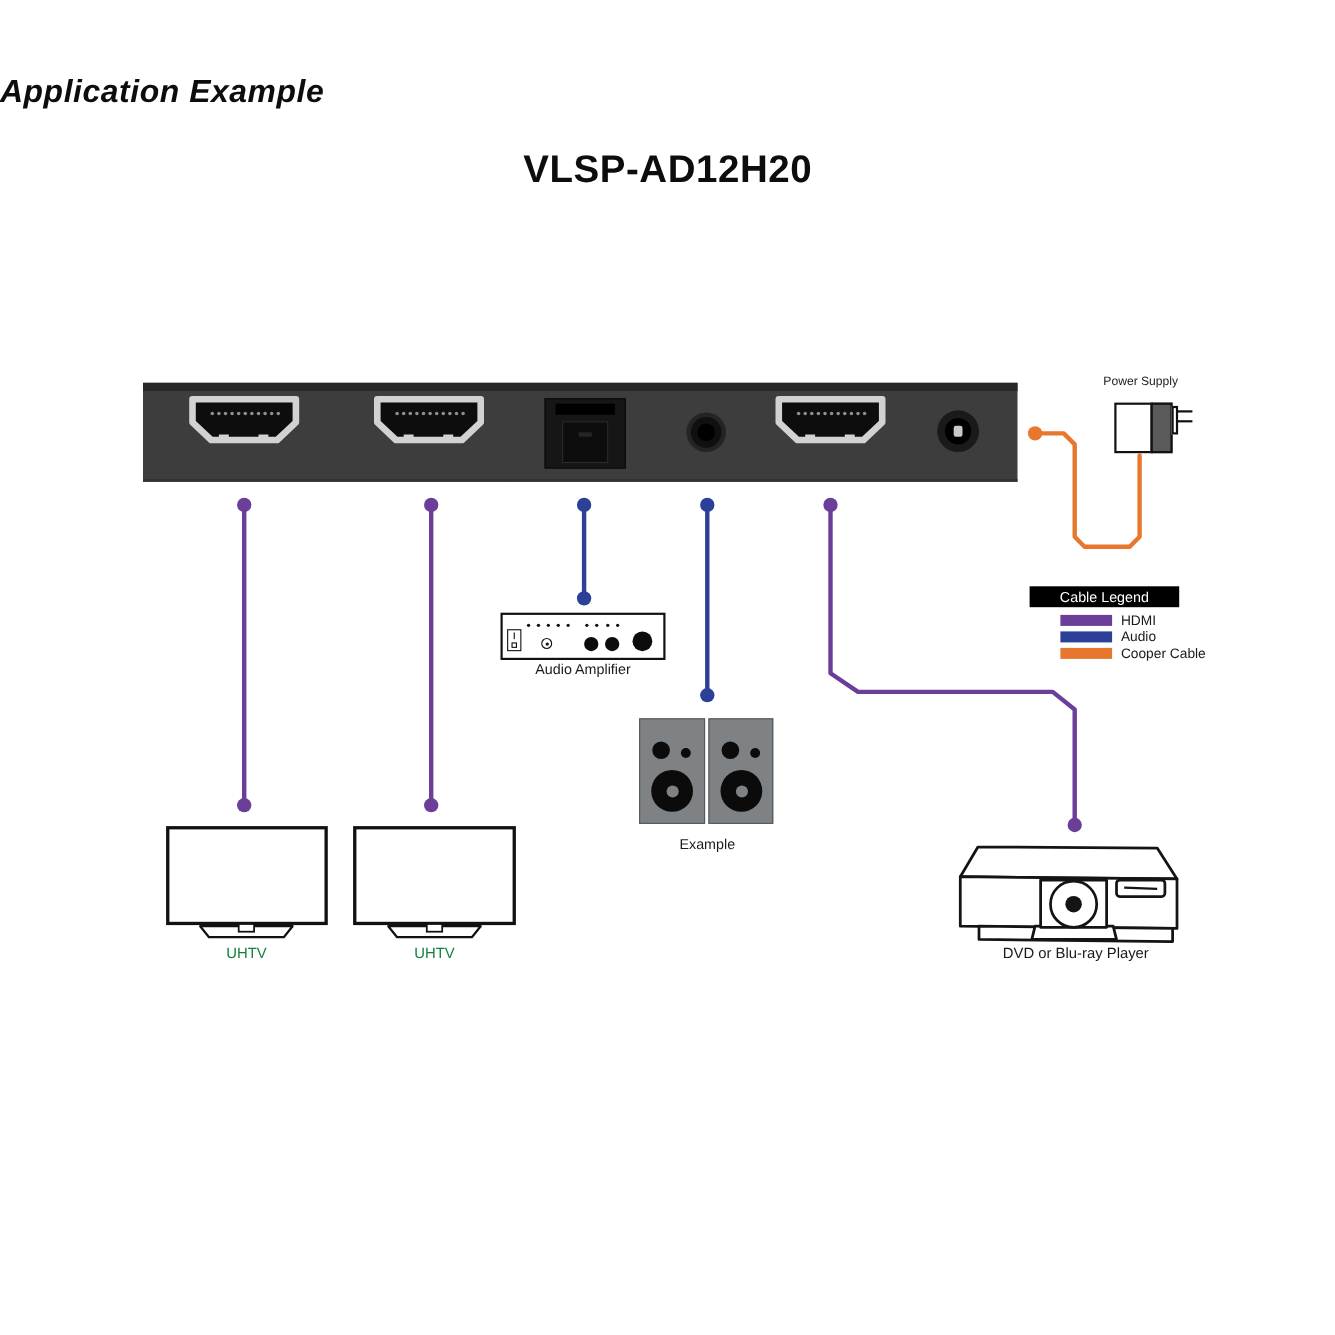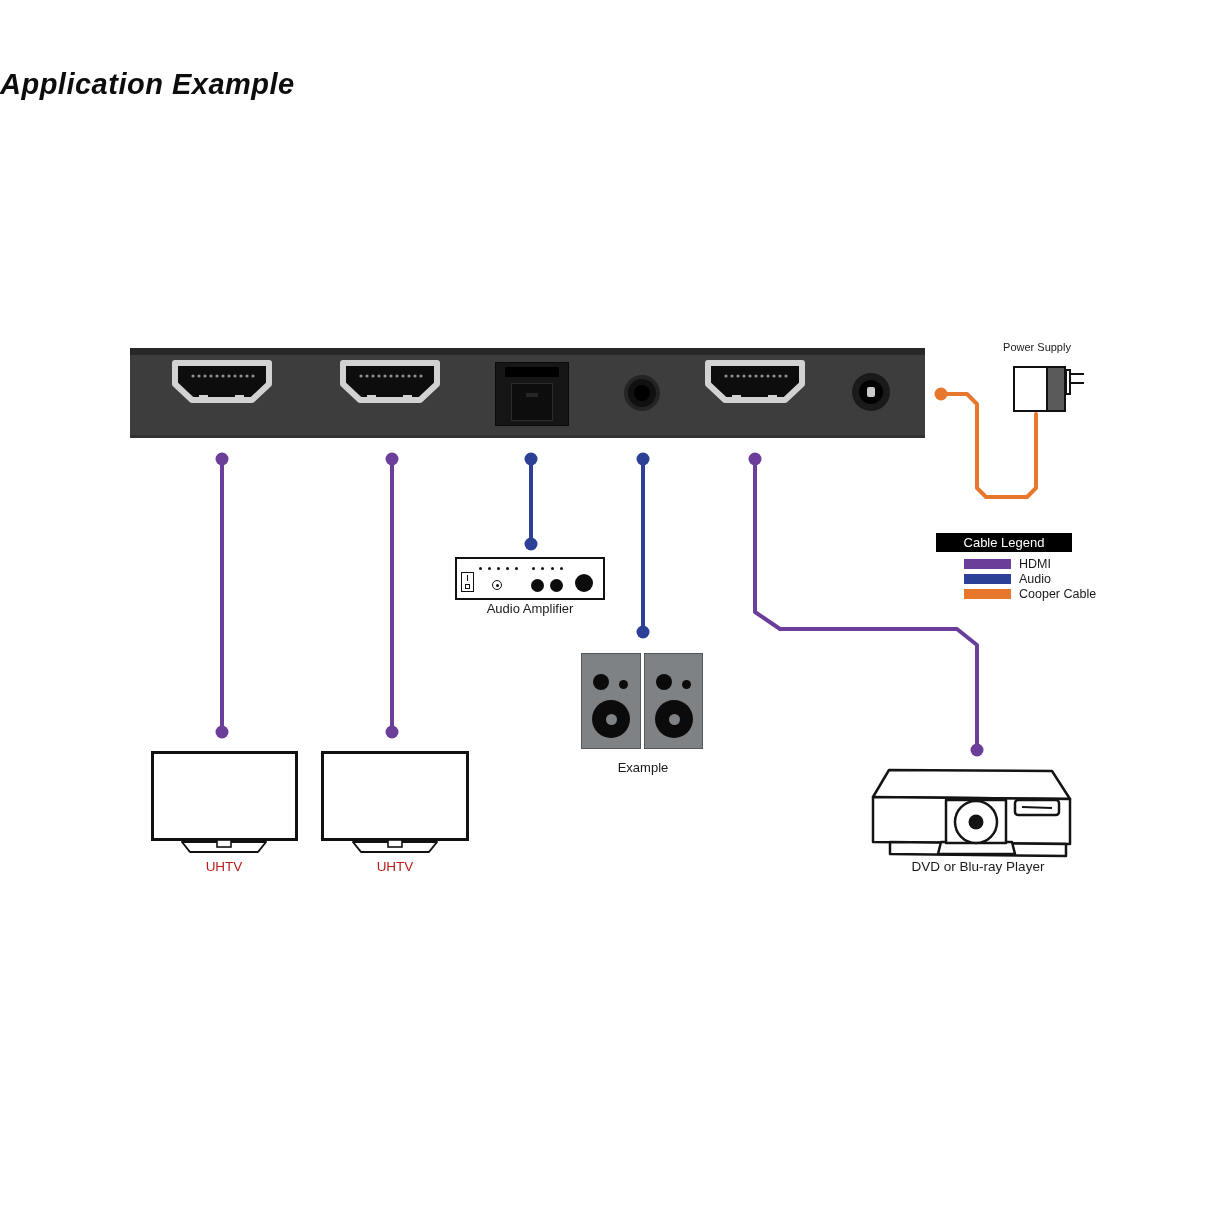--- a/index.html
+++ b/index.html
@@ -94,31 +94,32 @@
   .spk-tw2 { position: absolute; left: 37px; top: 26px; width: 9px; height: 9px; border-radius: 50%; background: #0b0b0b; }
   .spk-woof { position: absolute; left: 10px; top: 46px; width: 38px; height: 38px; border-radius: 50%; background: #0b0b0b; }
   .spk-woof-dot { position: absolute; left: 13.5px; top: 13.5px; width: 11px; height: 11px; border-radius: 50%; background: #7f8285; }
   .speakers-label { position: absolute; left: 583px; top: 760px; width: 120px; text-align: center; font-size: 13px; color: #1a1a1a; }
 
   
   .tv { position: absolute; top: 751px; height: 90px; background: #fff; border: 3px solid #111; }
   .tv1 { left: 151px; width: 147px; }
   .tv2 { left: 321px; width: 148px; }
   .tv-stand { position: absolute; top: 840px; }
-  .tv-label { position: absolute; top: 859px; width: 140px; text-align: center; font-size: 13.5px; color: #b91c1c; }
+  .tv-label { position: absolute; top: 859px; width: 140px; text-align: center; font-size: 13.5px; color: #15803d; }
 
   
   .dvd-label { position: absolute; left: 878px; top: 859px; width: 200px; text-align: center; font-size: 13.5px; color: #1a1a1a; }
 </style>
 </head>
 <body>
 
 <div class="canvas">
 
   <div class="title">Application Example</div>
+  <div class="model">VLSP-AD12H20</div>
 
   <svg class="cables" width="1214" height="1214" viewBox="0 0 1214 1214">
     <g>
       <line class="cable" x1="222" y1="459" x2="222" y2="732" stroke="#6b3e99"></line>
       <circle cx="222" cy="459" r="6.5" fill="#6b3e99"></circle>
       <circle cx="222" cy="732" r="6.5" fill="#6b3e99"></circle>
     </g>
     <g>
       <line class="cable" x1="392" y1="459" x2="392" y2="732" stroke="#6b3e99"></line>
       <circle cx="392" cy="459" r="6.5" fill="#6b3e99"></circle>

